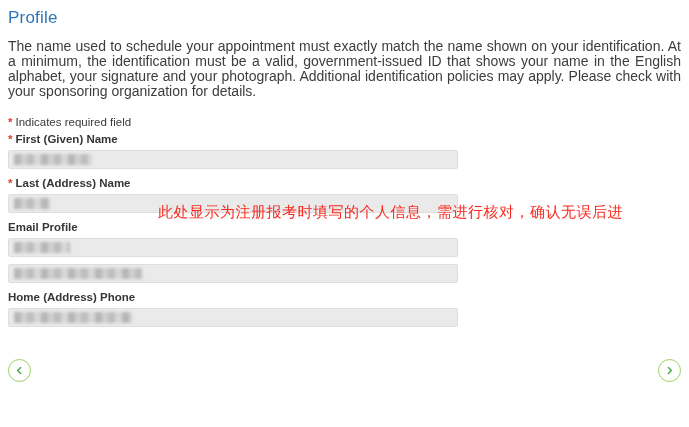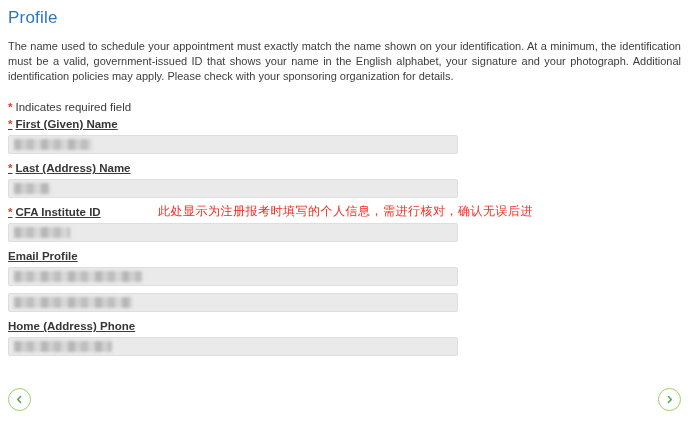--- a/index.html
+++ b/index.html
@@ -15,29 +15,29 @@
 
   .title {
     font-size: 17px; font-weight: 400;
     color: #2e76bb;
     letter-spacing: 0.2px;
   }
 
   .intro {
     margin-top: 11px;
     width: 673px;
-    font-size: 11px;
+    font-size: 14px;
     line-height: 15px;
     text-align: justify;
     color: #3d3d3d;
   }
 
   .req-note { margin-top: 17px; font-size: 11.5px; color: #3a3a3a; }
 
-  .fields { margin-top: 4px; text-decoration: underline; }
+  .fields { margin-top: 4px; }
   .field { margin-bottom: 7px; }
   .field-label {
     display: block;
     font-size: 11.5px; font-weight: 700; color: #363636;
     line-height: 14px; margin-bottom: 4px;
   }
   .req-mark { color: #dd3b27; font-weight: 700; margin-right: 3px; }
   .req-mark:empty { margin-right: 0; }
 
   .input-box {
@@ -59,21 +59,21 @@
   .field:nth-child(2) .masked { width: 36px; }
   .field:nth-child(3) .masked { width: 56px; }
   .field:nth-child(4) .masked { width: 128px; }
   .field:nth-child(5) .masked { width: 118px; }
   .field:nth-child(6) .masked { width: 98px; }
 
   .annotation {
     position: absolute;
     left: 158px; top: 200px;
     color: #f8291d;
-    font-size: 12px;
+    font-size: 15px;
     line-height: 23px;
     letter-spacing: 0.5px;
     pointer-events: none;
   }
   .annotation div { white-space: nowrap; }
 
   .nav-row {
     margin-top: 32px;
     width: 673px;
     display: flex;
@@ -110,26 +110,20 @@
         </div>
     </div>
 
     <div class="field">
       <span class="field-label"><span class="req-mark">*</span><span>Last (Address) Name</span></span>
       <div class="input-box">
           <span class="masked"></span>
         </div>
     </div>
 
-    <div class="field">
-      <span class="field-label"><span class="req-mark">*</span><span>CFA Institute ID</span></span>
-      <div class="input-box">
-          <span class="masked"></span>
-        </div>
-    </div>
 
     <div class="field">
       <span class="field-label"><span class="req-mark"></span><span>Email Profile</span></span>
       <div class="input-box">
           <span class="masked"></span>
         </div>
     </div>
 
     <div class="field">
       <div class="input-box">

